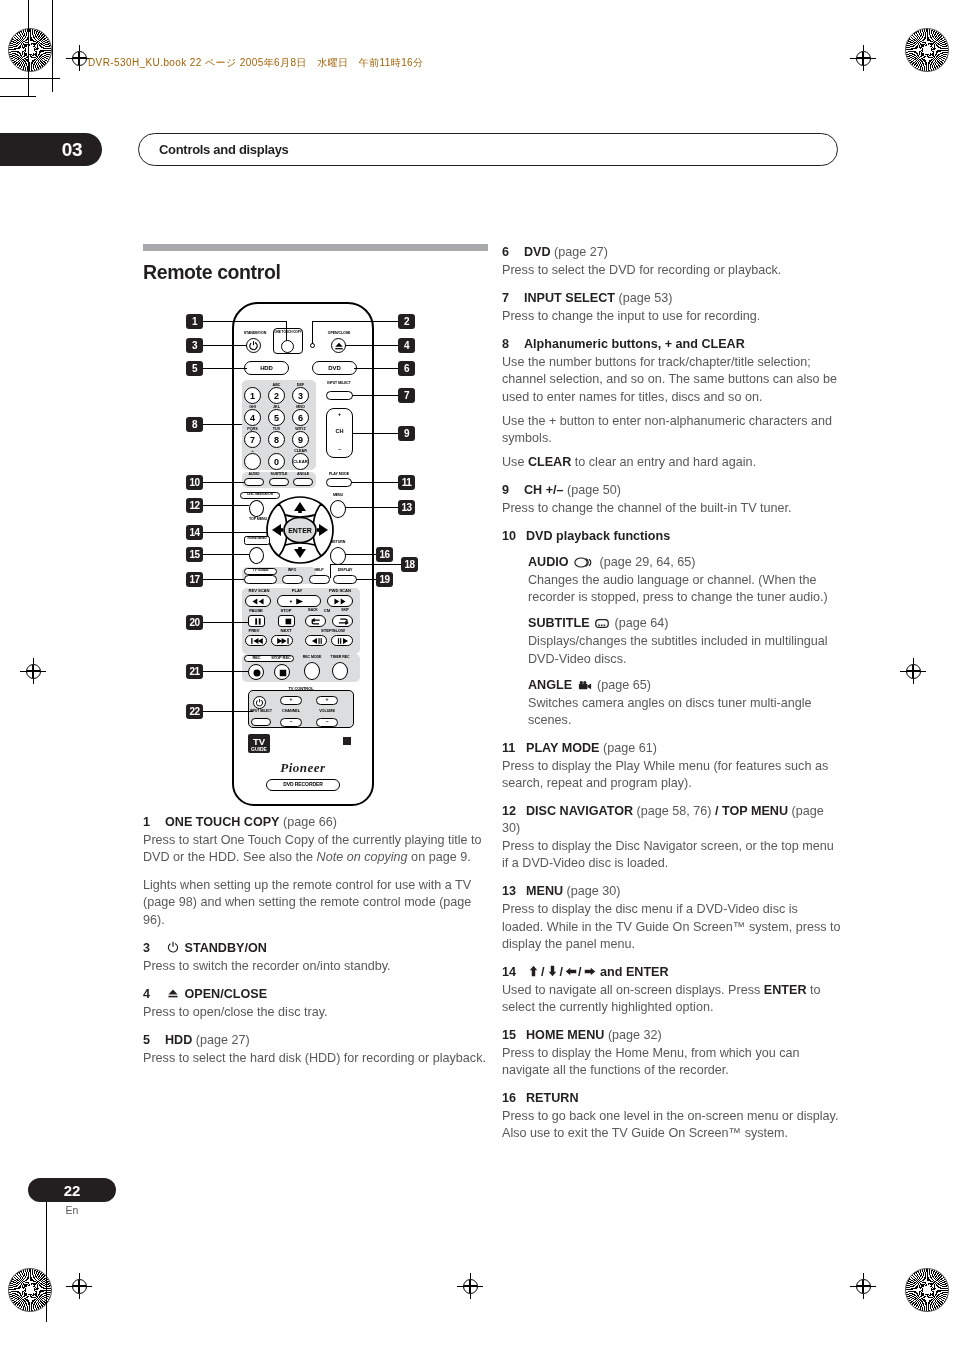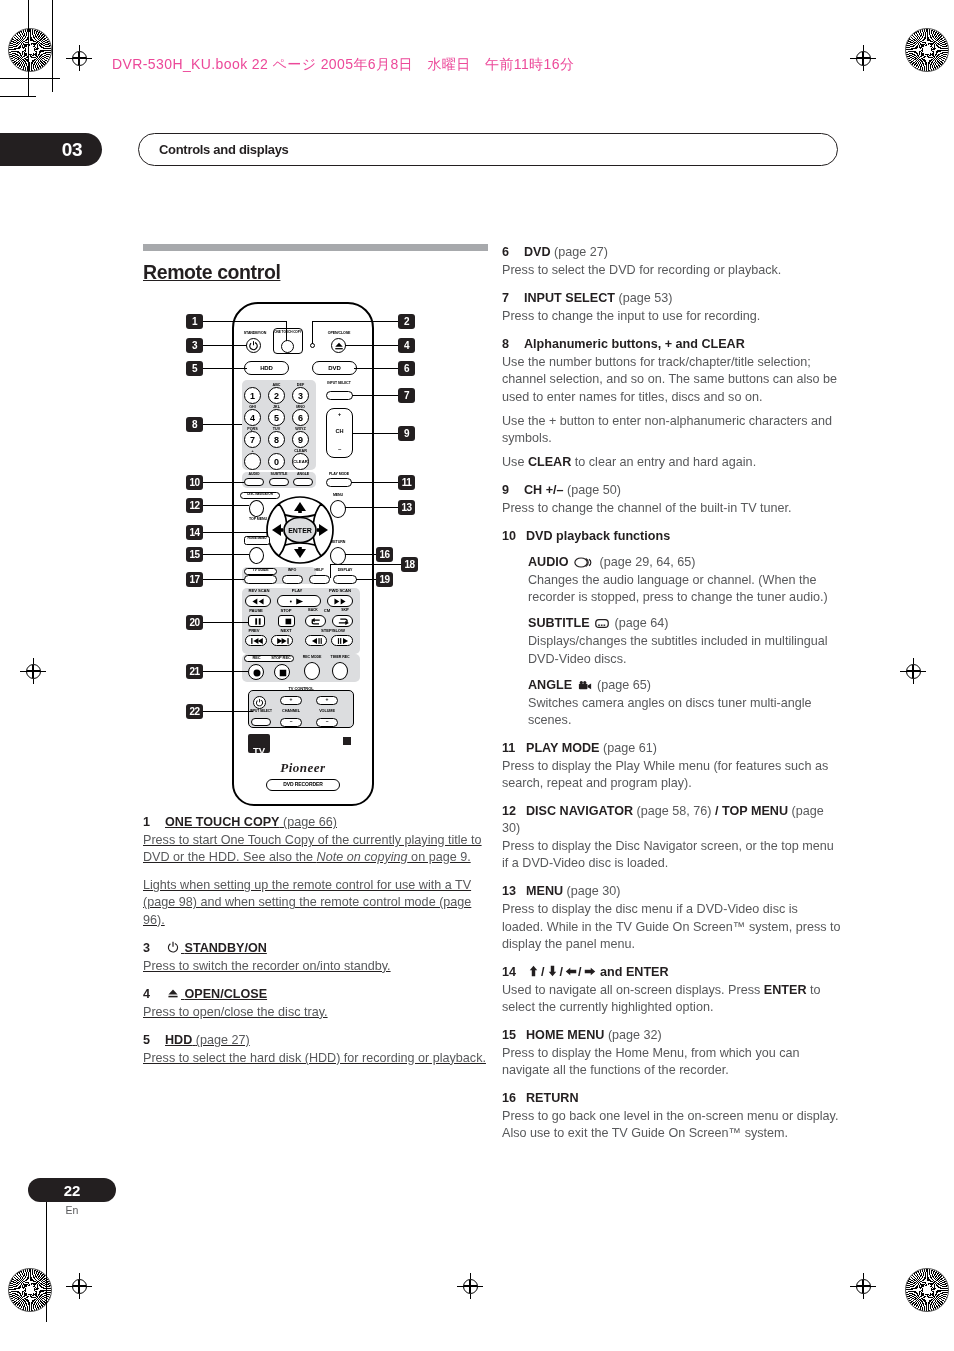--- a/index.html
+++ b/index.html
@@ -51,25 +51,25 @@
     border: 0.5px solid #555;
   }
   .corner-rule {
     position: absolute;
     background: #000;
   }
 
   
   .book-header {
     position: absolute;
-    left: 112px;
+    left: 88px;
     top: 56px;
-    font-size: 14px;
+    font-size: 10px;
     letter-spacing: 0.4px;
-    color: #ec4899;
+    color: #a16207;
     white-space: nowrap;
   }
 
   
   .chapter-row {
     position: absolute;
     left: 0;
     top: 133px;
     width: 840px;
     height: 34px;
@@ -107,21 +107,21 @@
     font-size: 13px;
     font-weight: bold;
     letter-spacing: -0.3px;
   }
 
   
   .col {
     position: absolute;
     top: 244px;
   }
-  .col-left  { left: 143px; width: 345px; text-decoration: underline; }
+  .col-left  { left: 143px; width: 345px; }
   .col-right { left: 502px; width: 340px; }
 
   .sec-rule {
     height: 7px;
     background: #a7a9ac;
     margin-bottom: 10px;
   }
   h2.sec-title {
     margin: 0 0 12px 0;
     font-size: 19.5px;
@@ -765,21 +765,21 @@
   <div class="rpill" style="left:94px; top:420px; width:22px; height:9px; border-radius:4.5px;"></div>
   <div class="rlab rlab-b" style="left:94px; top:421px; width:22px; font-size:5px;">–</div>
 
   <div class="rpill" style="left:130px; top:398px; width:22px; height:9px; border-radius:4.5px;"></div>
   <div class="rlab rlab-b" style="left:130px; top:399px; width:22px; font-size:5px;">+</div>
   <div class="rlab" style="left:129px; top:411px; width:24px; font-size:3.8px;">VOLUME</div>
   <div class="rpill" style="left:130px; top:420px; width:22px; height:9px; border-radius:4.5px;"></div>
   <div class="rlab rlab-b" style="left:130px; top:421px; width:22px; font-size:5px;">–</div>
 
   <div style="position:absolute; left:62px; top:436px; width:22px; height:19px; background:#231f20; border-radius:2px; color:#fff; text-align:center; line-height:1;">
-    <div style="font-size:9.5px; font-weight:bold; padding-top:12px;">TV</div>
+    <div style="font-size:9.5px; font-weight:bold; padding-top:3px;">TV</div>
     <div style="font-size:5px; font-weight:bold;">GUIDE</div>
   </div>
   <div style="position:absolute; left:157px; top:439px; width:8px; height:8px; background:#231f20;"></div>
 
   <div style="position:absolute; left:76px; top:462px; width:82px; text-align:center; font-family:'Liberation Serif', serif; font-style:italic; font-size:13px; font-weight:bold; letter-spacing:0.5px; color:#231f20;">Pioneer</div>
 
   <div class="rpill" style="left:80px; top:481px; width:74px; height:12px; border-radius:6px;"></div>
   <div class="rlab" style="left:80px; top:484px; width:74px; font-size:5px;">DVD RECORDER</div>
 
   <div class="callout" style="left:0px; top:16px;">1</div>

